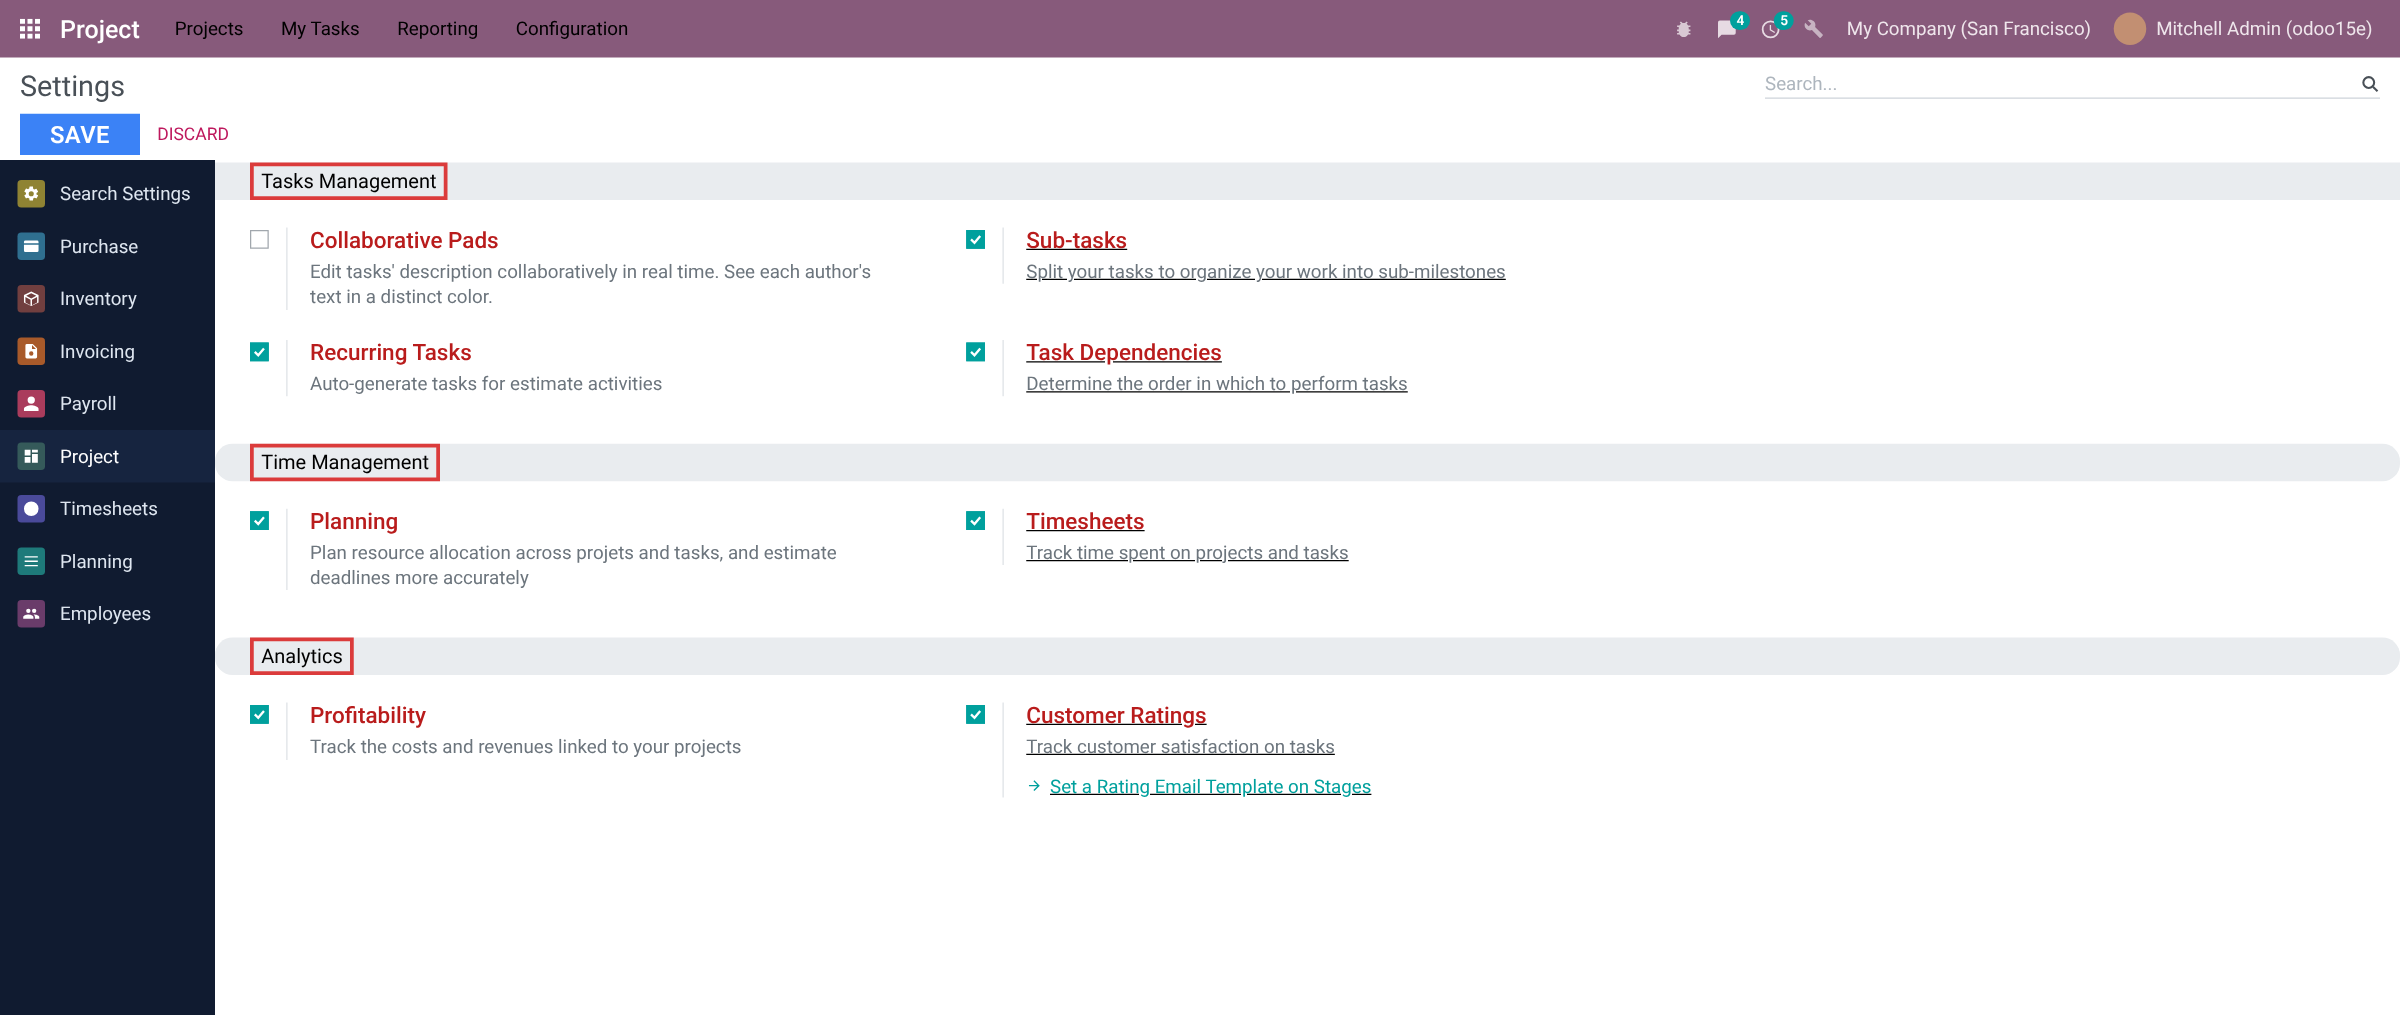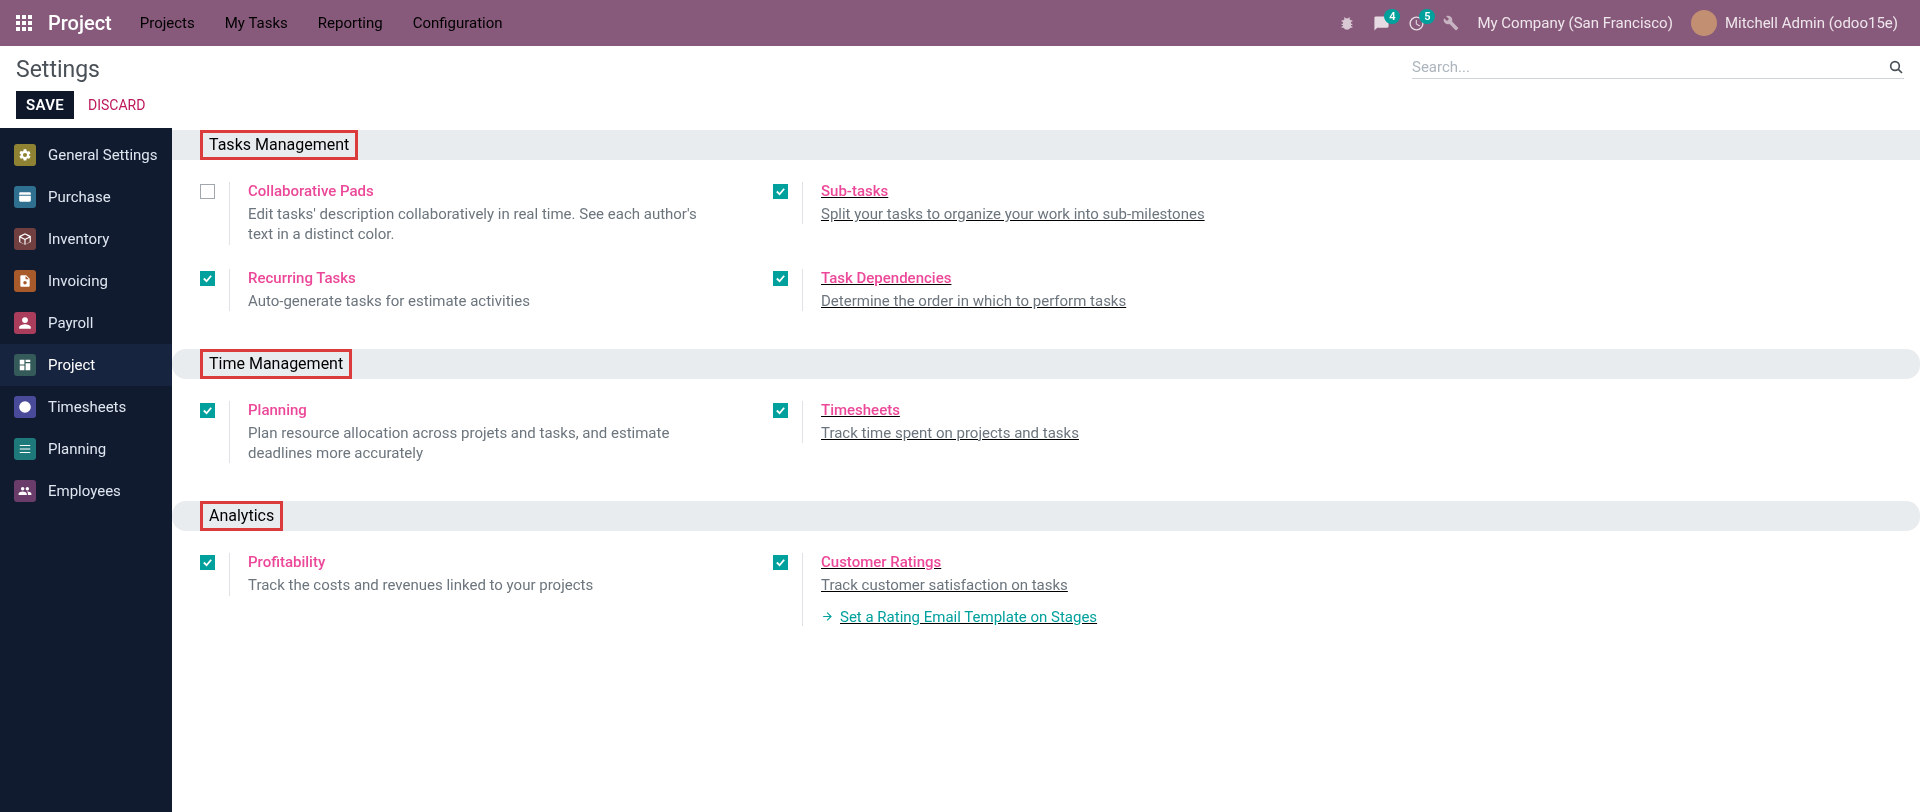--- a/index.html
+++ b/index.html
@@ -29,21 +29,21 @@
 }
 .company { color:#efe6ec; font-size:15px; }
 .user { display:flex; align-items:center; gap:8px; color:#efe6ec; font-size:15px; }
 .avatar { width:26px; height:26px; border-radius:50%; background:#c28f72; display:inline-block; }
 
 
 .cp { display:flex; align-items:flex-start; padding:10px 16px 0 16px; }
 .cp-left {}
 .cp-title { font-size:23px; color:#495057; font-weight:400; margin-bottom:8px; }
 .cp-btns { display:flex; align-items:center; gap:14px; margin-bottom:8px; }
-.btn-save { background:#0f172a; color:#fff; border:none; padding:5px 10px; font-size:15px; font-weight:600; cursor:pointer; letter-spacing:.3px; }
+.btn-save { background:#3b82f6; color:#fff; border:none; padding:5px 24px; font-size:19px; font-weight:600; cursor:pointer; letter-spacing:.3px; }
 .btn-discard { background:transparent; color:#be185d; border:none; font-size:14px; cursor:pointer; }
 .cp-right { margin-left:auto; width:492px; }
 .search-wrap { display:flex; align-items:center; border-bottom:1px solid #ced4da; padding:2px 0; }
 .search-input { flex:1; border:none; outline:none; font-size:15px; color:#6c757d; background:transparent; }
 .search-input::placeholder { color:#adb5bd; }
 .search-icon { color:#495057; display:inline-flex; }
 
 
 .body { display:flex; height:calc(812px - 46px - 82px); }
 .sidebar { width:172px; background:#101b30; color:#cbd3df; font-size:15px; padding-top:6px; }
@@ -65,21 +65,21 @@
 .col.right { margin-left:0;text-decoration:underline; }
 .chk {
   width:15px; height:15px; border:1px solid #a1a7ad; background:#fff; margin-top:2px; cursor:pointer;
   display:inline-flex; align-items:center; justify-content:center;
 }
 .chk.checked { background:#00a09d; border-color:#00a09d; }
 .chk.checked svg { display:block; }
 .chk svg { display:none; }
 .vdiv { width:1px; background:#dee2e6; margin:0 18px 0 14px; align-self:stretch; min-height:34px; }
 .opt { display:flex; flex-direction:column; }
-.opt-title { color:#ec4899; font-size:15px; font-weight:500; margin-bottom:4px; }
+.opt-title { color:#b91c1c; font-size:18px; font-weight:500; margin-bottom:4px; }
 .opt-desc { color:#6c757d; font-size:15px; max-width:470px; line-height:1.35; }
 .opt-link { color:#00a09d; font-size:15px; margin-top:12px; display:inline-flex; gap:6px; align-items:center; cursor:pointer; }
 .opt-link .arrow-icon { display:inline-flex; }
 
 
 svg { display:block; }
 </style>
 </head>
 <body>
 
@@ -159,21 +159,21 @@
 
 <div class="body">
 
   <div class="sidebar" id="sidebar">
       <div class="sb-item">
         <span class="sb-icon" style="background:#8f8333">
           <svg width="14" height="14" viewBox="0 0 24 24" fill="#fff">
             <path d="M19.14 12.94a7 7 0 0 0 .05-.94 7 7 0 0 0-.05-.94l2.03-1.58a.5.5 0 0 0 .12-.64l-1.92-3.32a.5.5 0 0 0-.61-.22l-2.39.96a7 7 0 0 0-1.62-.94l-.36-2.54A.5.5 0 0 0 13.9 2h-3.84a.5.5 0 0 0-.49.42l-.36 2.54a7 7 0 0 0-1.62.94l-2.39-.96a.5.5 0 0 0-.61.22L2.67 8.48a.5.5 0 0 0 .12.64l2.03 1.58a7 7 0 0 0 0 1.88l-2.03 1.58a.5.5 0 0 0-.12.64l1.92 3.32c.14.24.43.34.61.22l2.39-.96c.5.38 1.05.7 1.62.94l.36 2.54c.4.24.25.42.49.42h3.84c.24 0 .45-.18.49-.42l.36-2.54a7 7 0 0 0 1.62-.94l2.39.96c.18.12.47.02.61-.22l1.92-3.32a.5.5 0 0 0-.12-.64zM12 15.5A3.5 3.5 0 1 1 15.5 12 3.5 3.5 0 0 1 12 15.5z"></path>
           </svg>
         </span>
-        <span class="sb-label">General Settings</span>
+        <span class="sb-label">Search Settings</span>
       </div>
       <div class="sb-item">
         <span class="sb-icon" style="background:#2f6f8f">
           <svg width="14" height="14" viewBox="0 0 24 24" fill="#fff">
             <path d="M20 4H4a2 2 0 0 0-2 2v2h20V6a2 2 0 0 0-2-2zM2 18a2 2 0 0 0 2 2h16a2 2 0 0 0 2-2v-8H2z"></path>
           </svg>
         </span>
         <span class="sb-label">Purchase</span>
       </div>
       <div class="sb-item">

